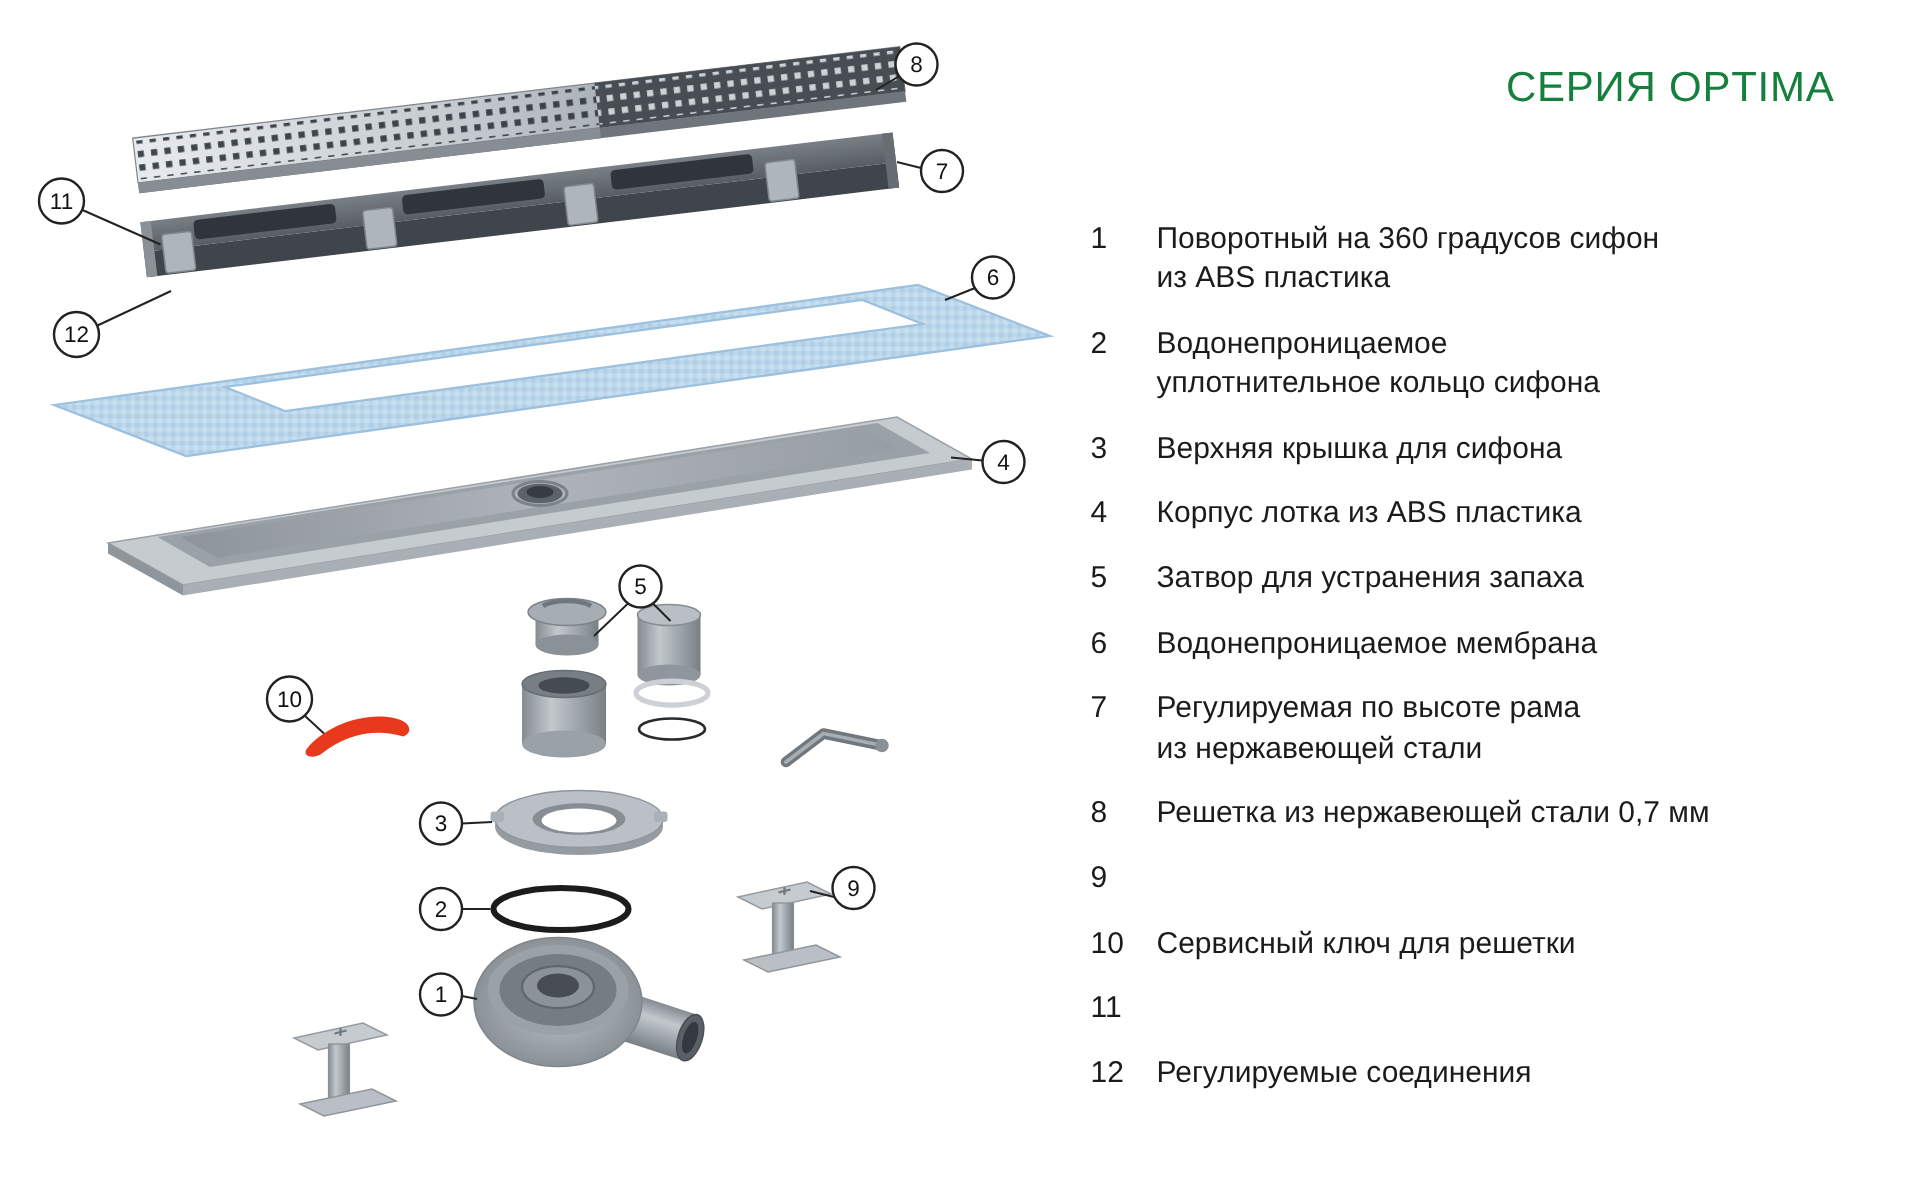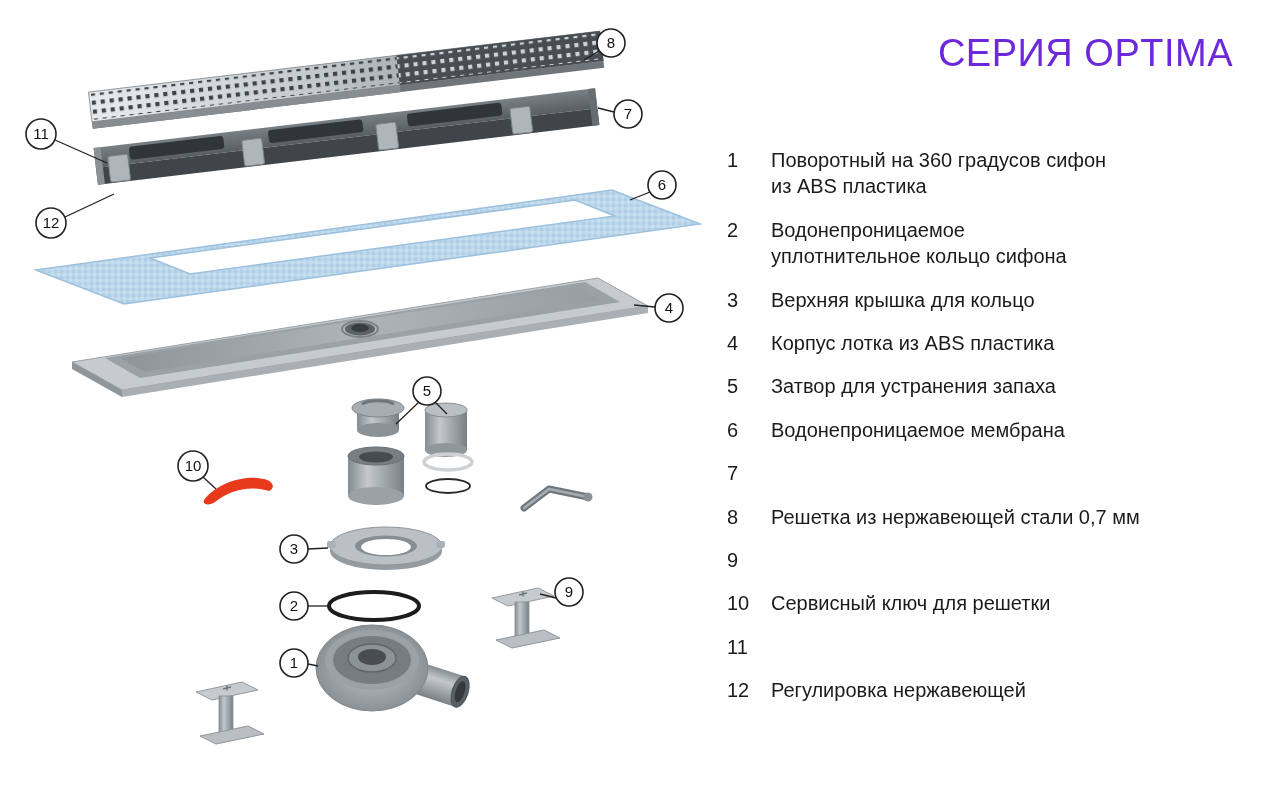--- a/index.html
+++ b/index.html
@@ -23,24 +23,24 @@
     width: 720px; height: 800px;
   }
   .info-panel {
     position: absolute;
     left: 705px; top: 0;
     width: 550px; height: 800px;
     box-sizing: border-box;
     padding: 26px 16px 0 22px;
   }
   .series-title {
-    margin: 6px;
-    font-size: 38px;
+    margin: 16px;
+    font-size: 28px;
     font-weight: 400;
-    color: #6d28d9;
+    color: #15803d;
     text-align: right;
     letter-spacing: 0.5px;
   }
   .parts-list {
     list-style: none;
     margin: 72px 0 0 0;
     padding: 0;
   }
   .part-item {
     display: flex;
@@ -295,51 +295,53 @@
         <span class="part-text">Поворотный на 360 градусов сифон
 из ABS пластика</span>
       </li>
       <li class="part-item">
         <span class="part-num">2</span>
         <span class="part-text">Водонепроницаемое
 уплотнительное кольцо сифона</span>
       </li>
       <li class="part-item">
         <span class="part-num">3</span>
-        <span class="part-text">Верхняя крышка для кольцо</span>
+        <span class="part-text">Верхняя крышка для сифона</span>
       </li>
       <li class="part-item">
         <span class="part-num">4</span>
         <span class="part-text">Корпус лотка из ABS пластика</span>
       </li>
       <li class="part-item">
         <span class="part-num">5</span>
         <span class="part-text">Затвор для устранения запаха</span>
       </li>
       <li class="part-item">
         <span class="part-num">6</span>
         <span class="part-text">Водонепроницаемое мембрана</span>
       </li>
       <li class="part-item">
         <span class="part-num">7</span>
+        <span class="part-text">Регулируемая по высоте рама
+из нержавеющей стали</span>
       </li>
       <li class="part-item">
         <span class="part-num">8</span>
         <span class="part-text">Решетка из нержавеющей стали 0,7 мм</span>
       </li>
       <li class="part-item">
         <span class="part-num">9</span>
       </li>
       <li class="part-item">
         <span class="part-num">10</span>
         <span class="part-text">Сервисный ключ для решетки</span>
       </li>
       <li class="part-item">
         <span class="part-num">11</span>
       </li>
       <li class="part-item">
         <span class="part-num">12</span>
-        <span class="part-text">Регулировка нержавеющей</span>
+        <span class="part-text">Регулируемые соединения</span>
       </li>
     </ol>
   </div>
 
 </div>
 
 </body></html>

